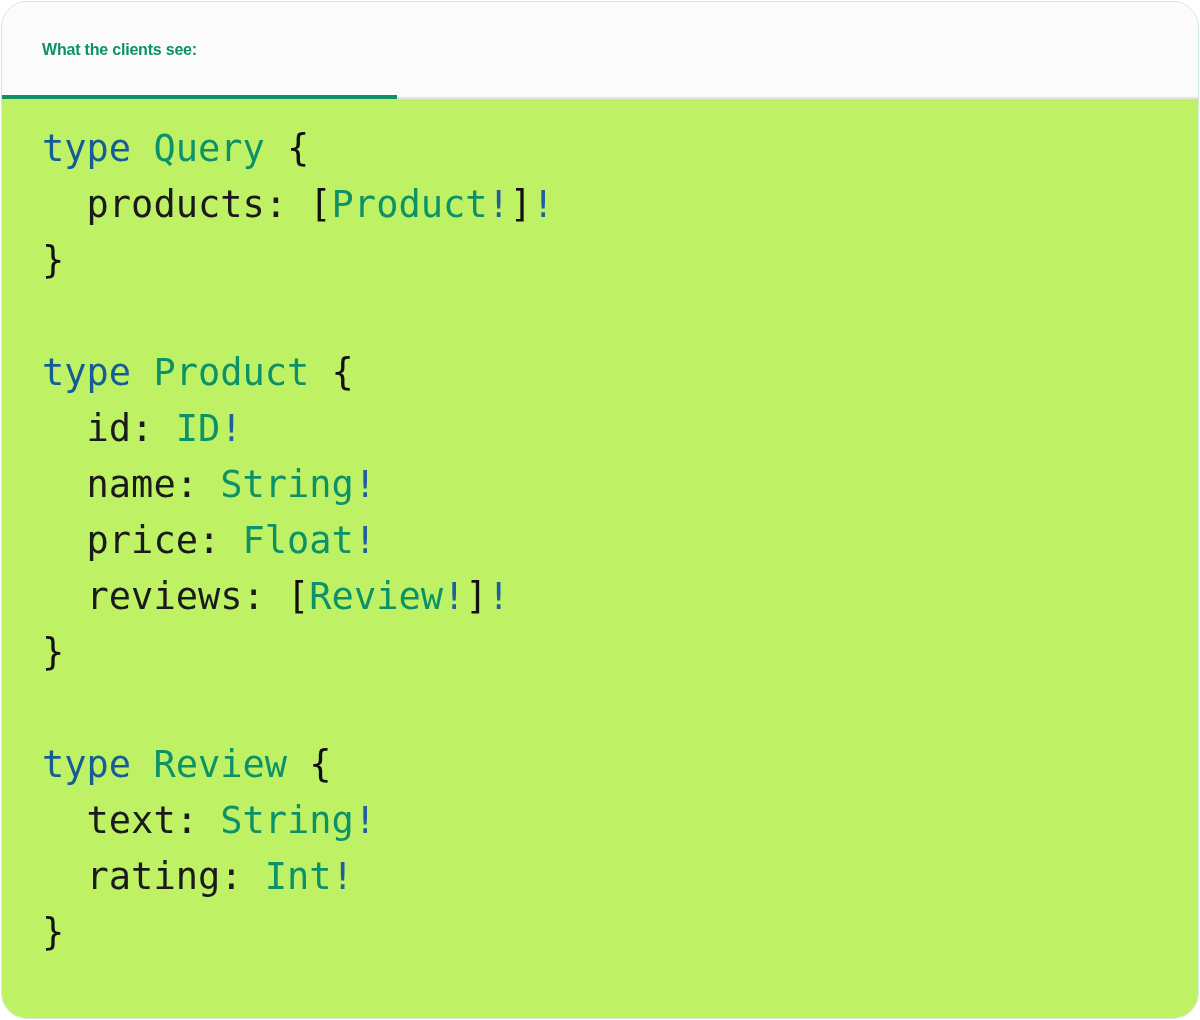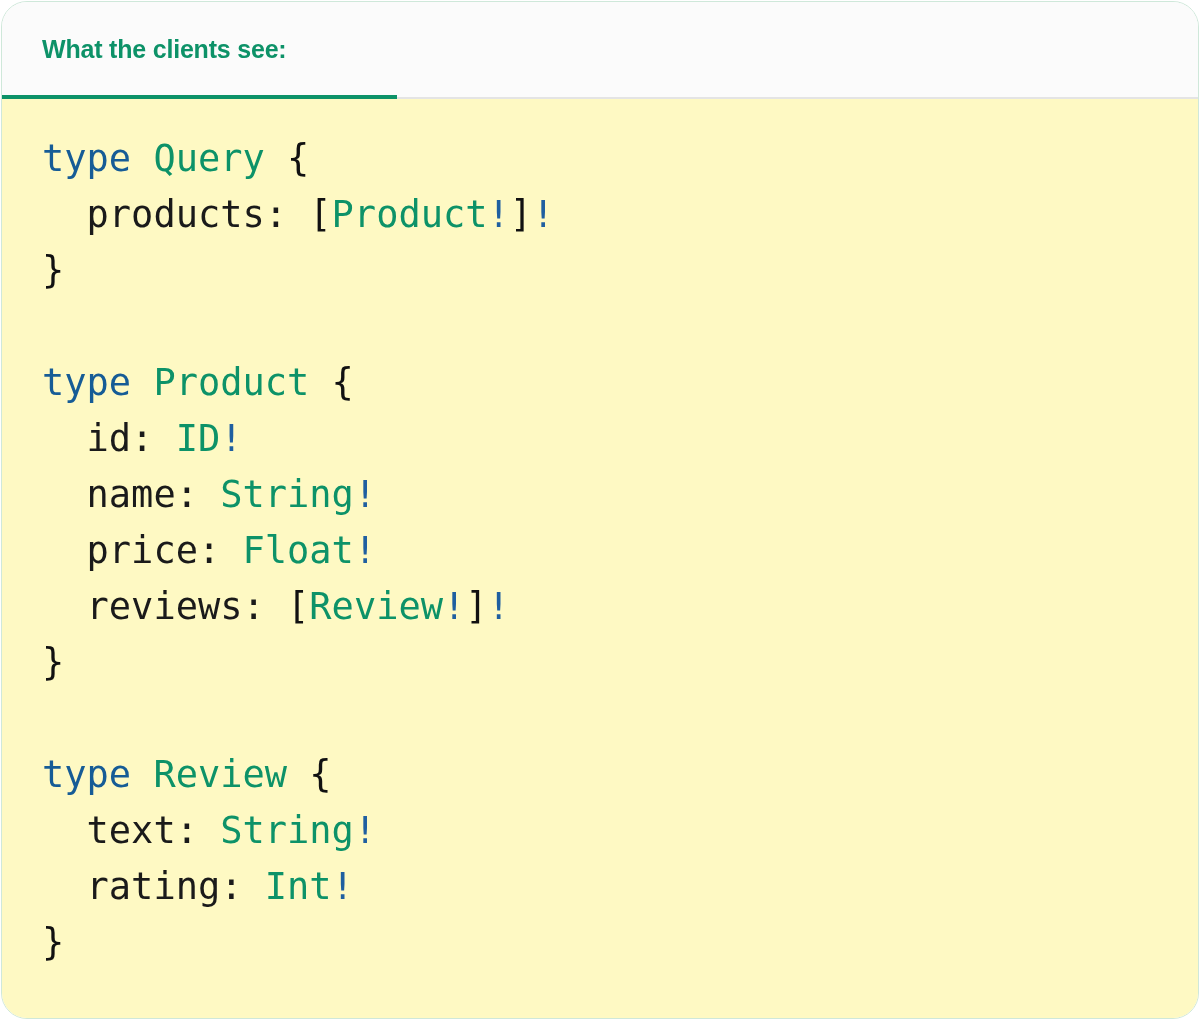--- a/index.html
+++ b/index.html
@@ -46,41 +46,41 @@
     display: flex;
     align-items: center;
     padding: 0 40px 0 40px;
     width: 395px;
     background: transparent;
     border: none;
     cursor: pointer;
   }
   .tab-label {
     font-family: "Liberation Sans", sans-serif;
-    font-size: 25px;
+    font-size: 16px;
     font-weight: 600;
     letter-spacing: -0.2px;
     color: #0d9268;
     white-space: nowrap;
   }
   .tab-underline {
     position: absolute;
     left: 0;
     bottom: -2px;
     width: 395px;
     height: 4px;
     background: #0d9268;
   }
 
   
   .code-body {
     flex: 1 1 auto;
     position: relative;
-    background: #fef9c3;
-    padding: 32px 0 0 0;
+    background: #bef264;
+    padding: 22px 0 0 0;
     overflow: hidden;
   }
   .code-block {
     margin: 0;
     padding: 0 40px;
     font-family: "DejaVu Sans Mono", monospace;
     font-size: 37px;
     line-height: 56px;
     white-space: pre;
     letter-spacing: 0px;

